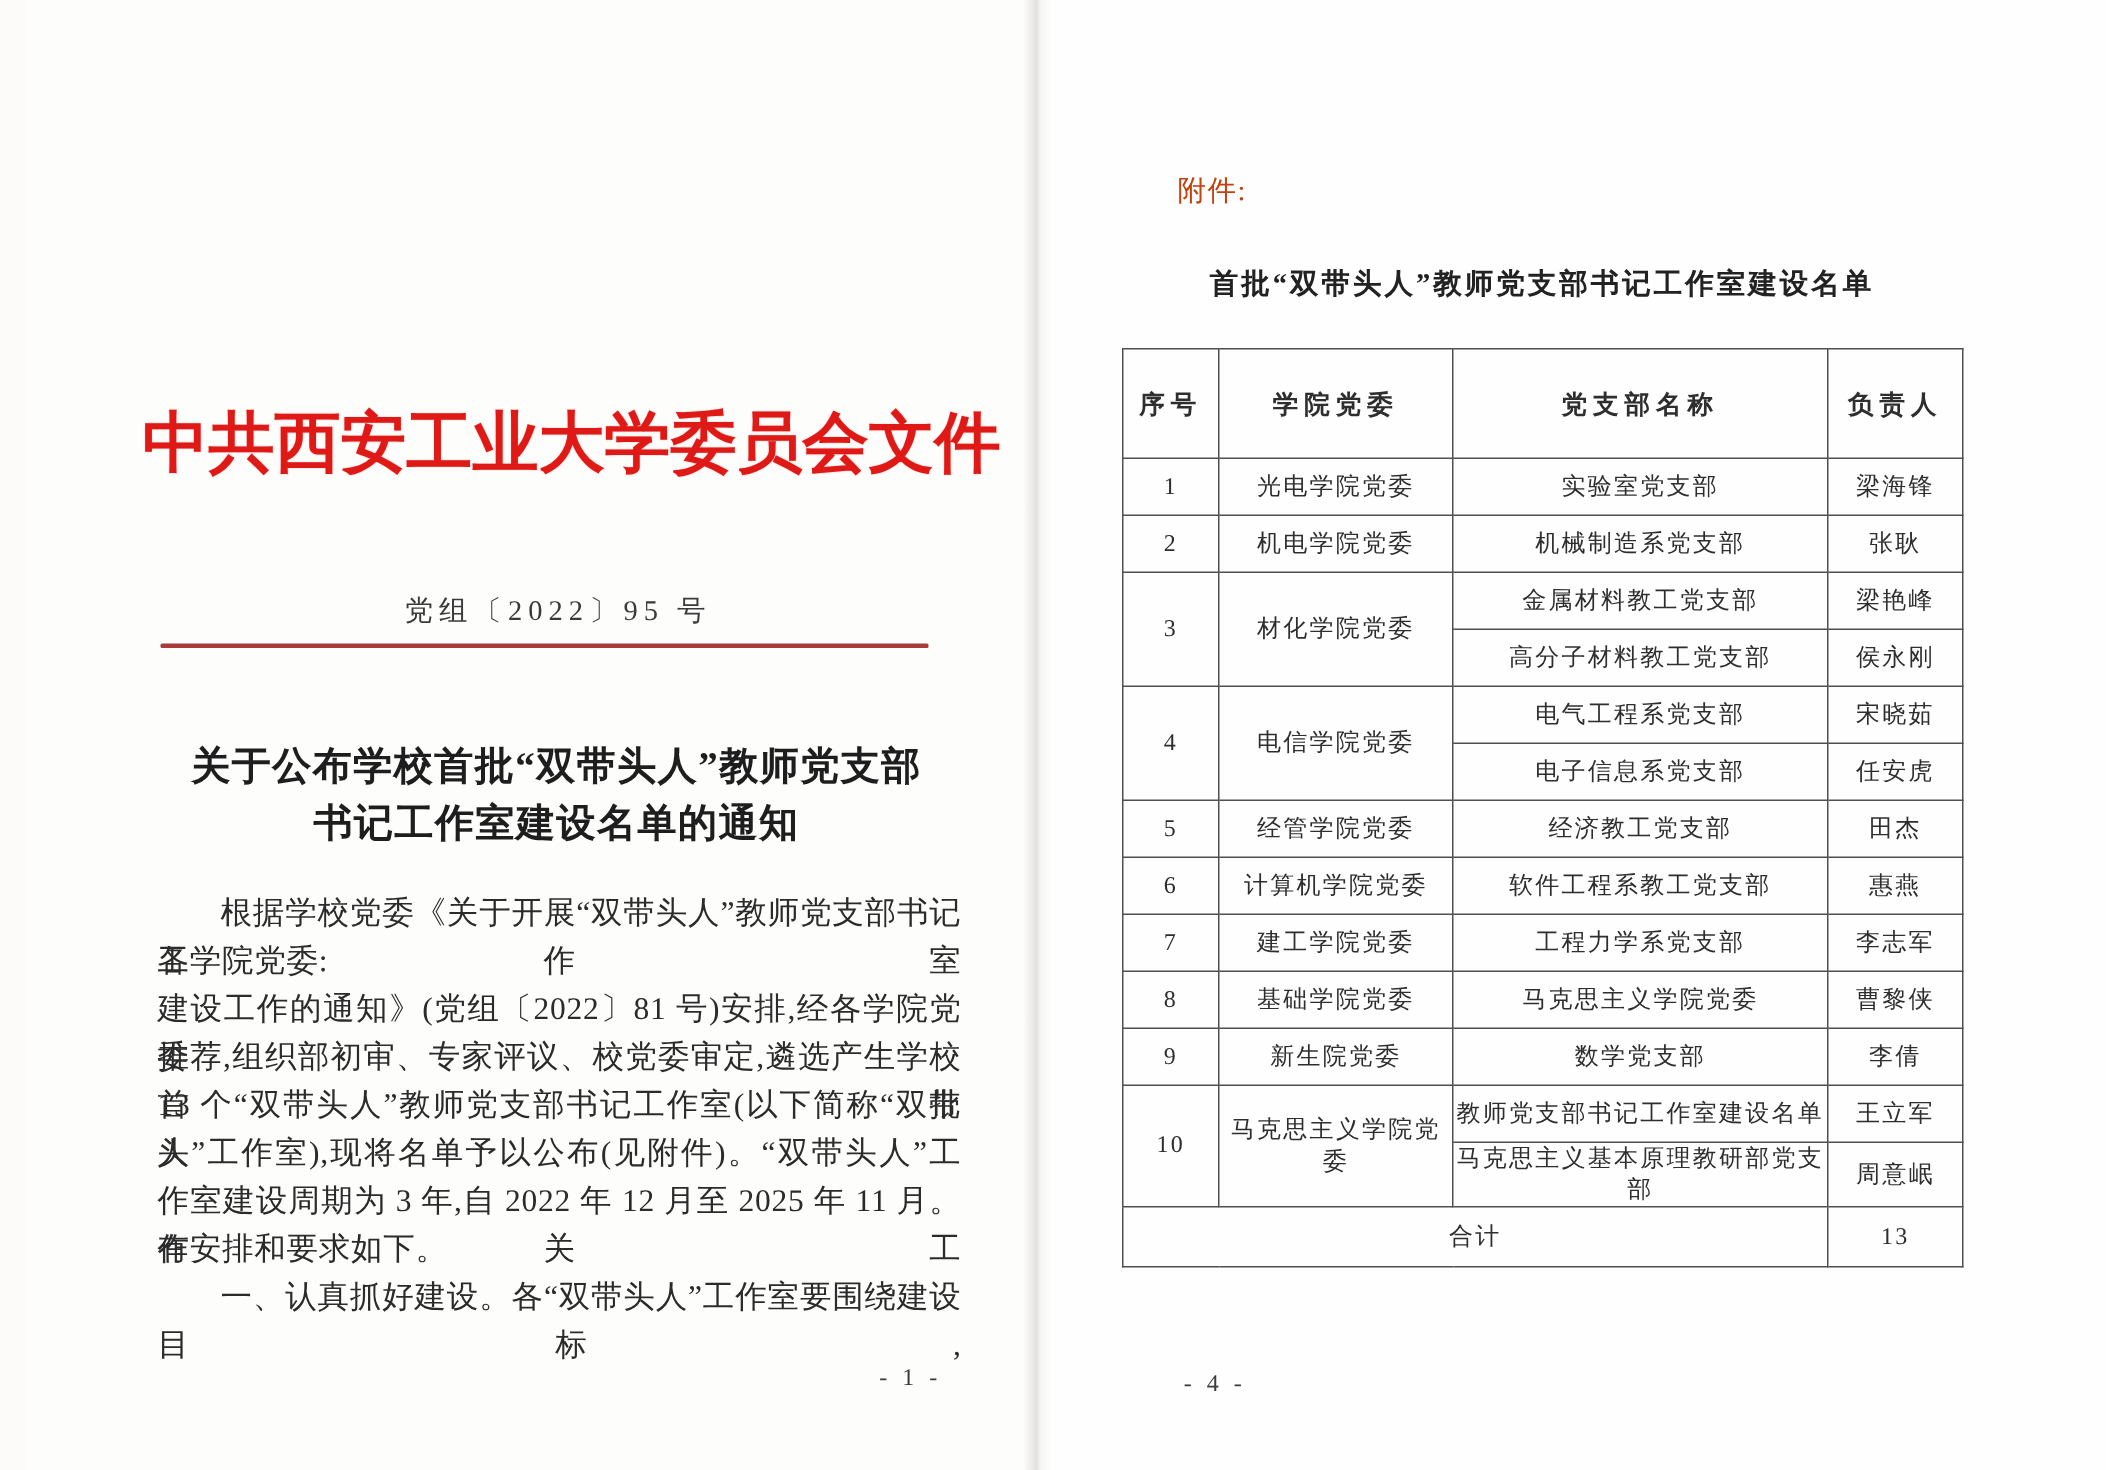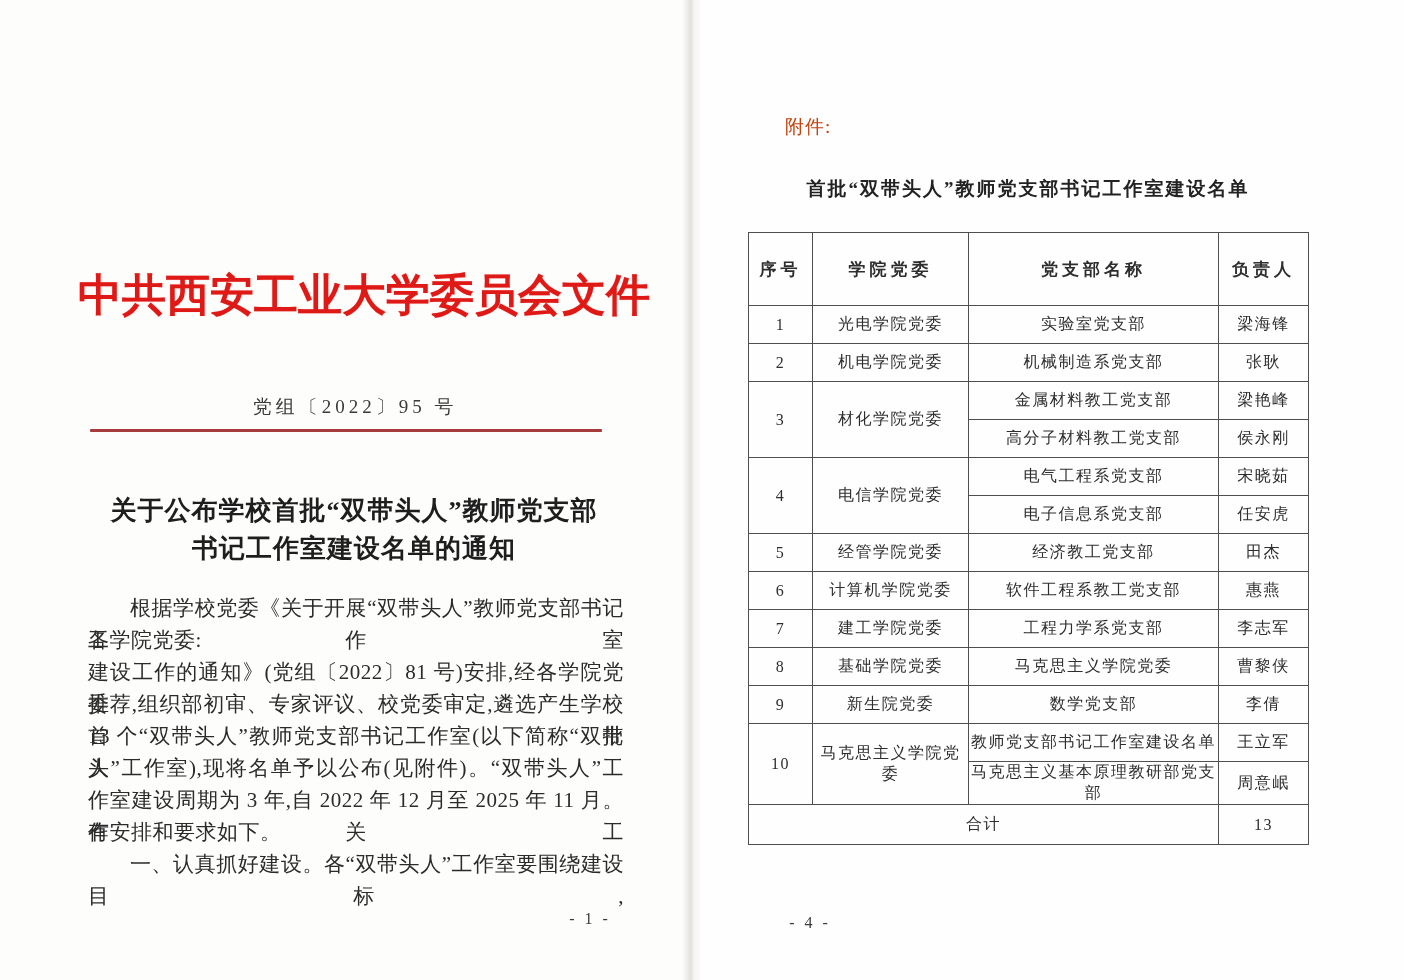--- a/index.html
+++ b/index.html
@@ -4,21 +4,21 @@
 <style>
   * { margin:0; padding:0; box-sizing:border-box; }
   html,body { background:#e9e7e4; }
   .canvas {
     position:relative; width:1404px; height:980px; overflow:hidden;
     background:#fcfbfa;
     font-family:"Liberation Serif","DejaVu Serif",serif;
     color:#262626;
   }
   .page { position:absolute; top:0; height:980px; background:#fdfdfc; }
-  .page-left  { left:0;   width:688px; }
+  .page-left  { left:17px;   width:688px; }
   .page-right { left:700px; width:704px; background:#fefefe; }
   .seam {
     position:absolute; top:0; left:682px; width:20px; height:980px;
     background:linear-gradient(90deg, rgba(220,218,214,0) 0%, rgba(205,203,199,.55) 45%, rgba(236,234,231,.35) 60%, rgba(255,255,255,0) 100%);
   }
 
   
   .org-header {
     position:absolute; left:78px; top:266px; width:552px;
     font-size:44px; font-weight:bold; text-align:center;

